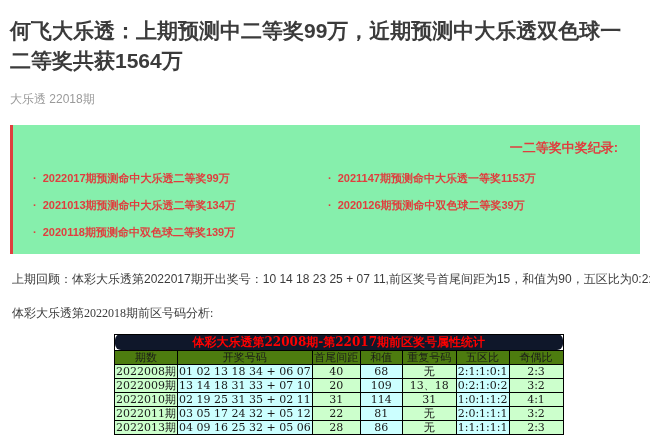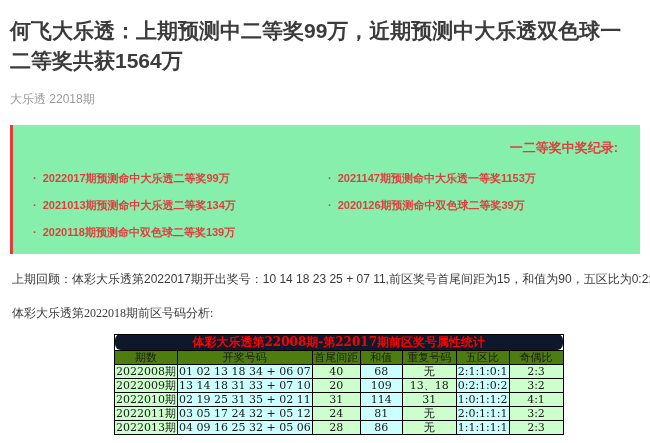--- a/index.html
+++ b/index.html
@@ -148,21 +148,21 @@
         <td>02 19 25 31 35 + 02 11</td>
         <td>31</td>
         <td>114</td>
         <td>31</td>
         <td>1:0:1:1:2</td>
         <td>4:1</td>
       </tr>
       <tr>
         <td>2022011期</td>
         <td>03 05 17 24 32 + 05 12</td>
-        <td>24</td>
+        <td>22</td>
         <td>81</td>
         <td>无</td>
         <td>2:0:1:1:1</td>
         <td>3:2</td>
       </tr>
       <tr>
         <td>2022013期</td>
         <td>04 09 16 25 32 + 05 06</td>
         <td>28</td>
         <td>86</td>

